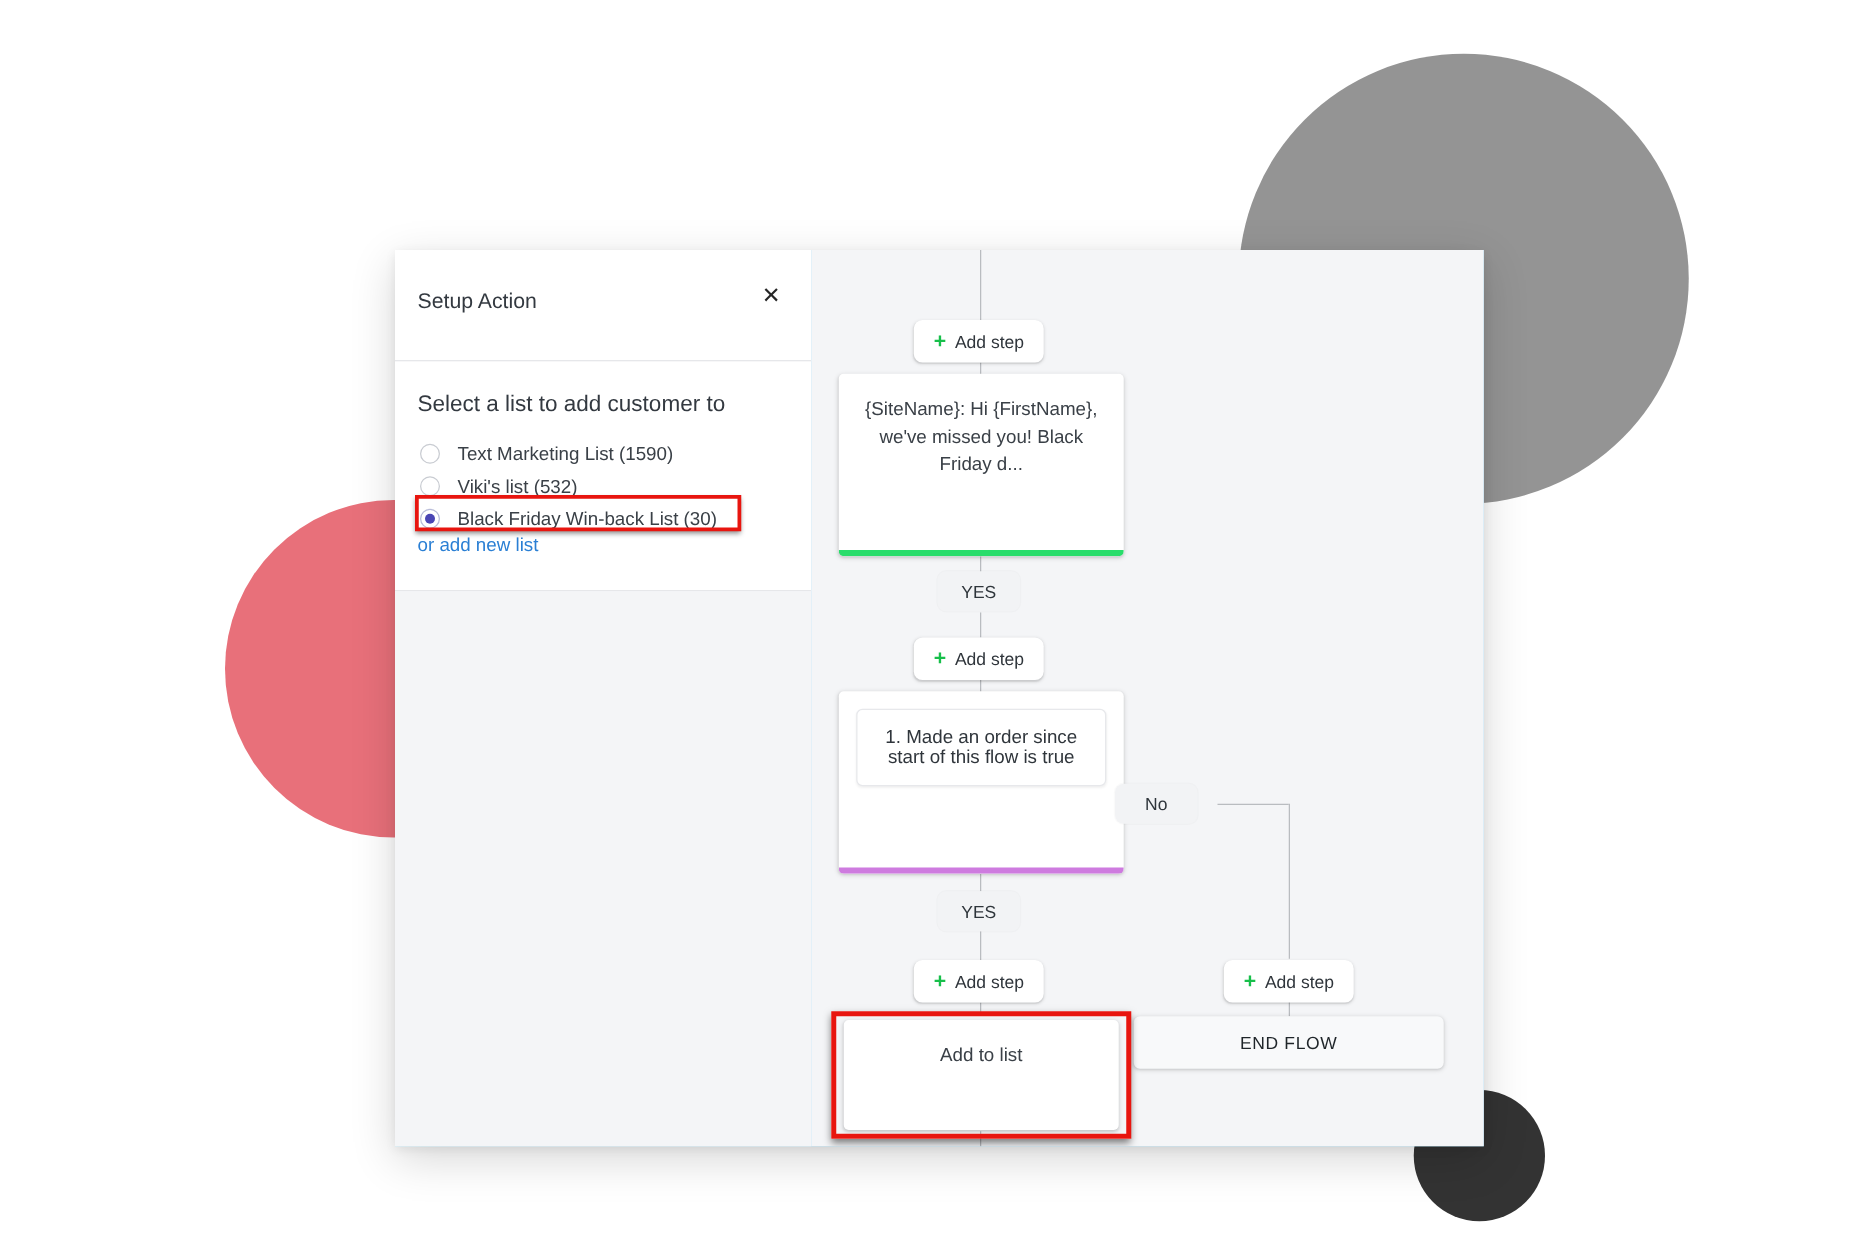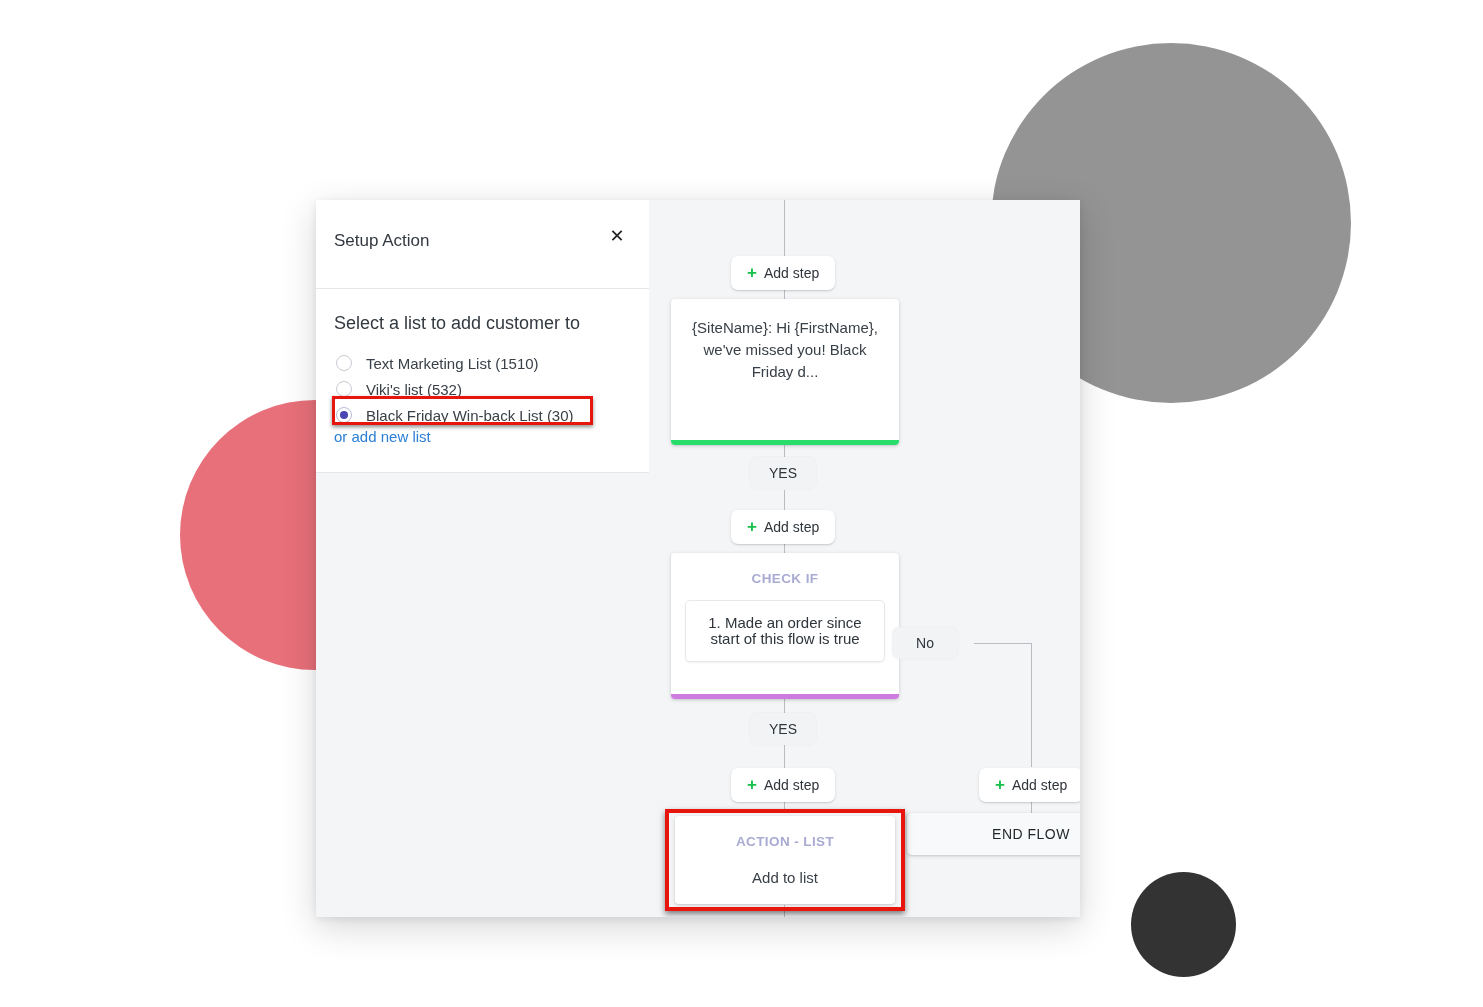--- a/index.html
+++ b/index.html
@@ -38,21 +38,21 @@
     border-radius: 50%;
     background: #333333;
     left: 1131px; top: 872px;
     z-index: 1;
   }
 
   
   #app-window {
     position: absolute;
     left: 316px; top: 200px;
-    width: 764px; height: 717px;
+    width: 871px; height: 717px;
     z-index: 5;
     display: flex;
     box-shadow: 0 10px 34px rgba(0,0,0,0.16), 0 2px 8px rgba(0,0,0,0.08);
     background: #7dd3fc;
   }
 
   
   #setup-panel {
     width: 333px;
     flex: 0 0 333px;
@@ -301,21 +301,21 @@
     <div id="panel-header">
       <div id="panel-title">Setup Action</div>
       <button id="close-button">✕</button>
     </div>
 
     <div id="panel-body">
       <div id="panel-subtitle">Select a list to add customer to</div>
 
       <div class="radio-row">
         <span class="radio-mark"></span>
-        <span class="radio-label">Text Marketing List (1510)</span>
+        <span class="radio-label">Text Marketing List (1590)</span>
       </div>
 
       <div class="radio-row">
         <span class="radio-mark"></span>
         <span class="radio-label">Viki's list (532)</span>
       </div>
 
       <div class="radio-row selected">
         <span class="radio-mark"></span>
         <span class="radio-label">Black Friday Win-back List (30)</span>
@@ -355,41 +355,39 @@
     </div>
 
     <div class="branch-pill" style="left:101px; top:257px;">YES</div>
 
     <div class="add-step" style="left:82px; top:310px;">
       <span class="plus">+</span>
       <span>Add step</span>
     </div>
 
     <div class="node-card" style="left:22px; top:353px; width:228px; height:146px;">
-      <div class="node-head">CHECK IF</div>
       <div class="condition-box">1. Made an order since start of this flow is true</div>
       <div class="node-accent accent-purple"></div>
     </div>
 
     <div class="branch-pill" style="left:243px; top:427px;">No</div>
 
     <div class="branch-pill" style="left:101px; top:513px;">YES</div>
 
     <div class="add-step" style="left:82px; top:568px;">
       <span class="plus">+</span>
       <span>Add step</span>
     </div>
 
     <div class="add-step" style="left:330px; top:568px;">
       <span class="plus">+</span>
       <span>Add step</span>
     </div>
 
     <div class="node-card" style="left:26px; top:616px; width:220px; height:88px;">
-      <div class="node-head">ACTION - LIST</div>
       <div class="node-body">Add to list</div>
     </div>
 
     <div id="end-flow-card" style="left:258px; top:613px; width:248px; height:42px;">END FLOW</div>
 
     <div id="highlight-action-list" style="left:16px; top:609px; width:240px; height:102px;"></div>
 
   </div>
 </div>
 

